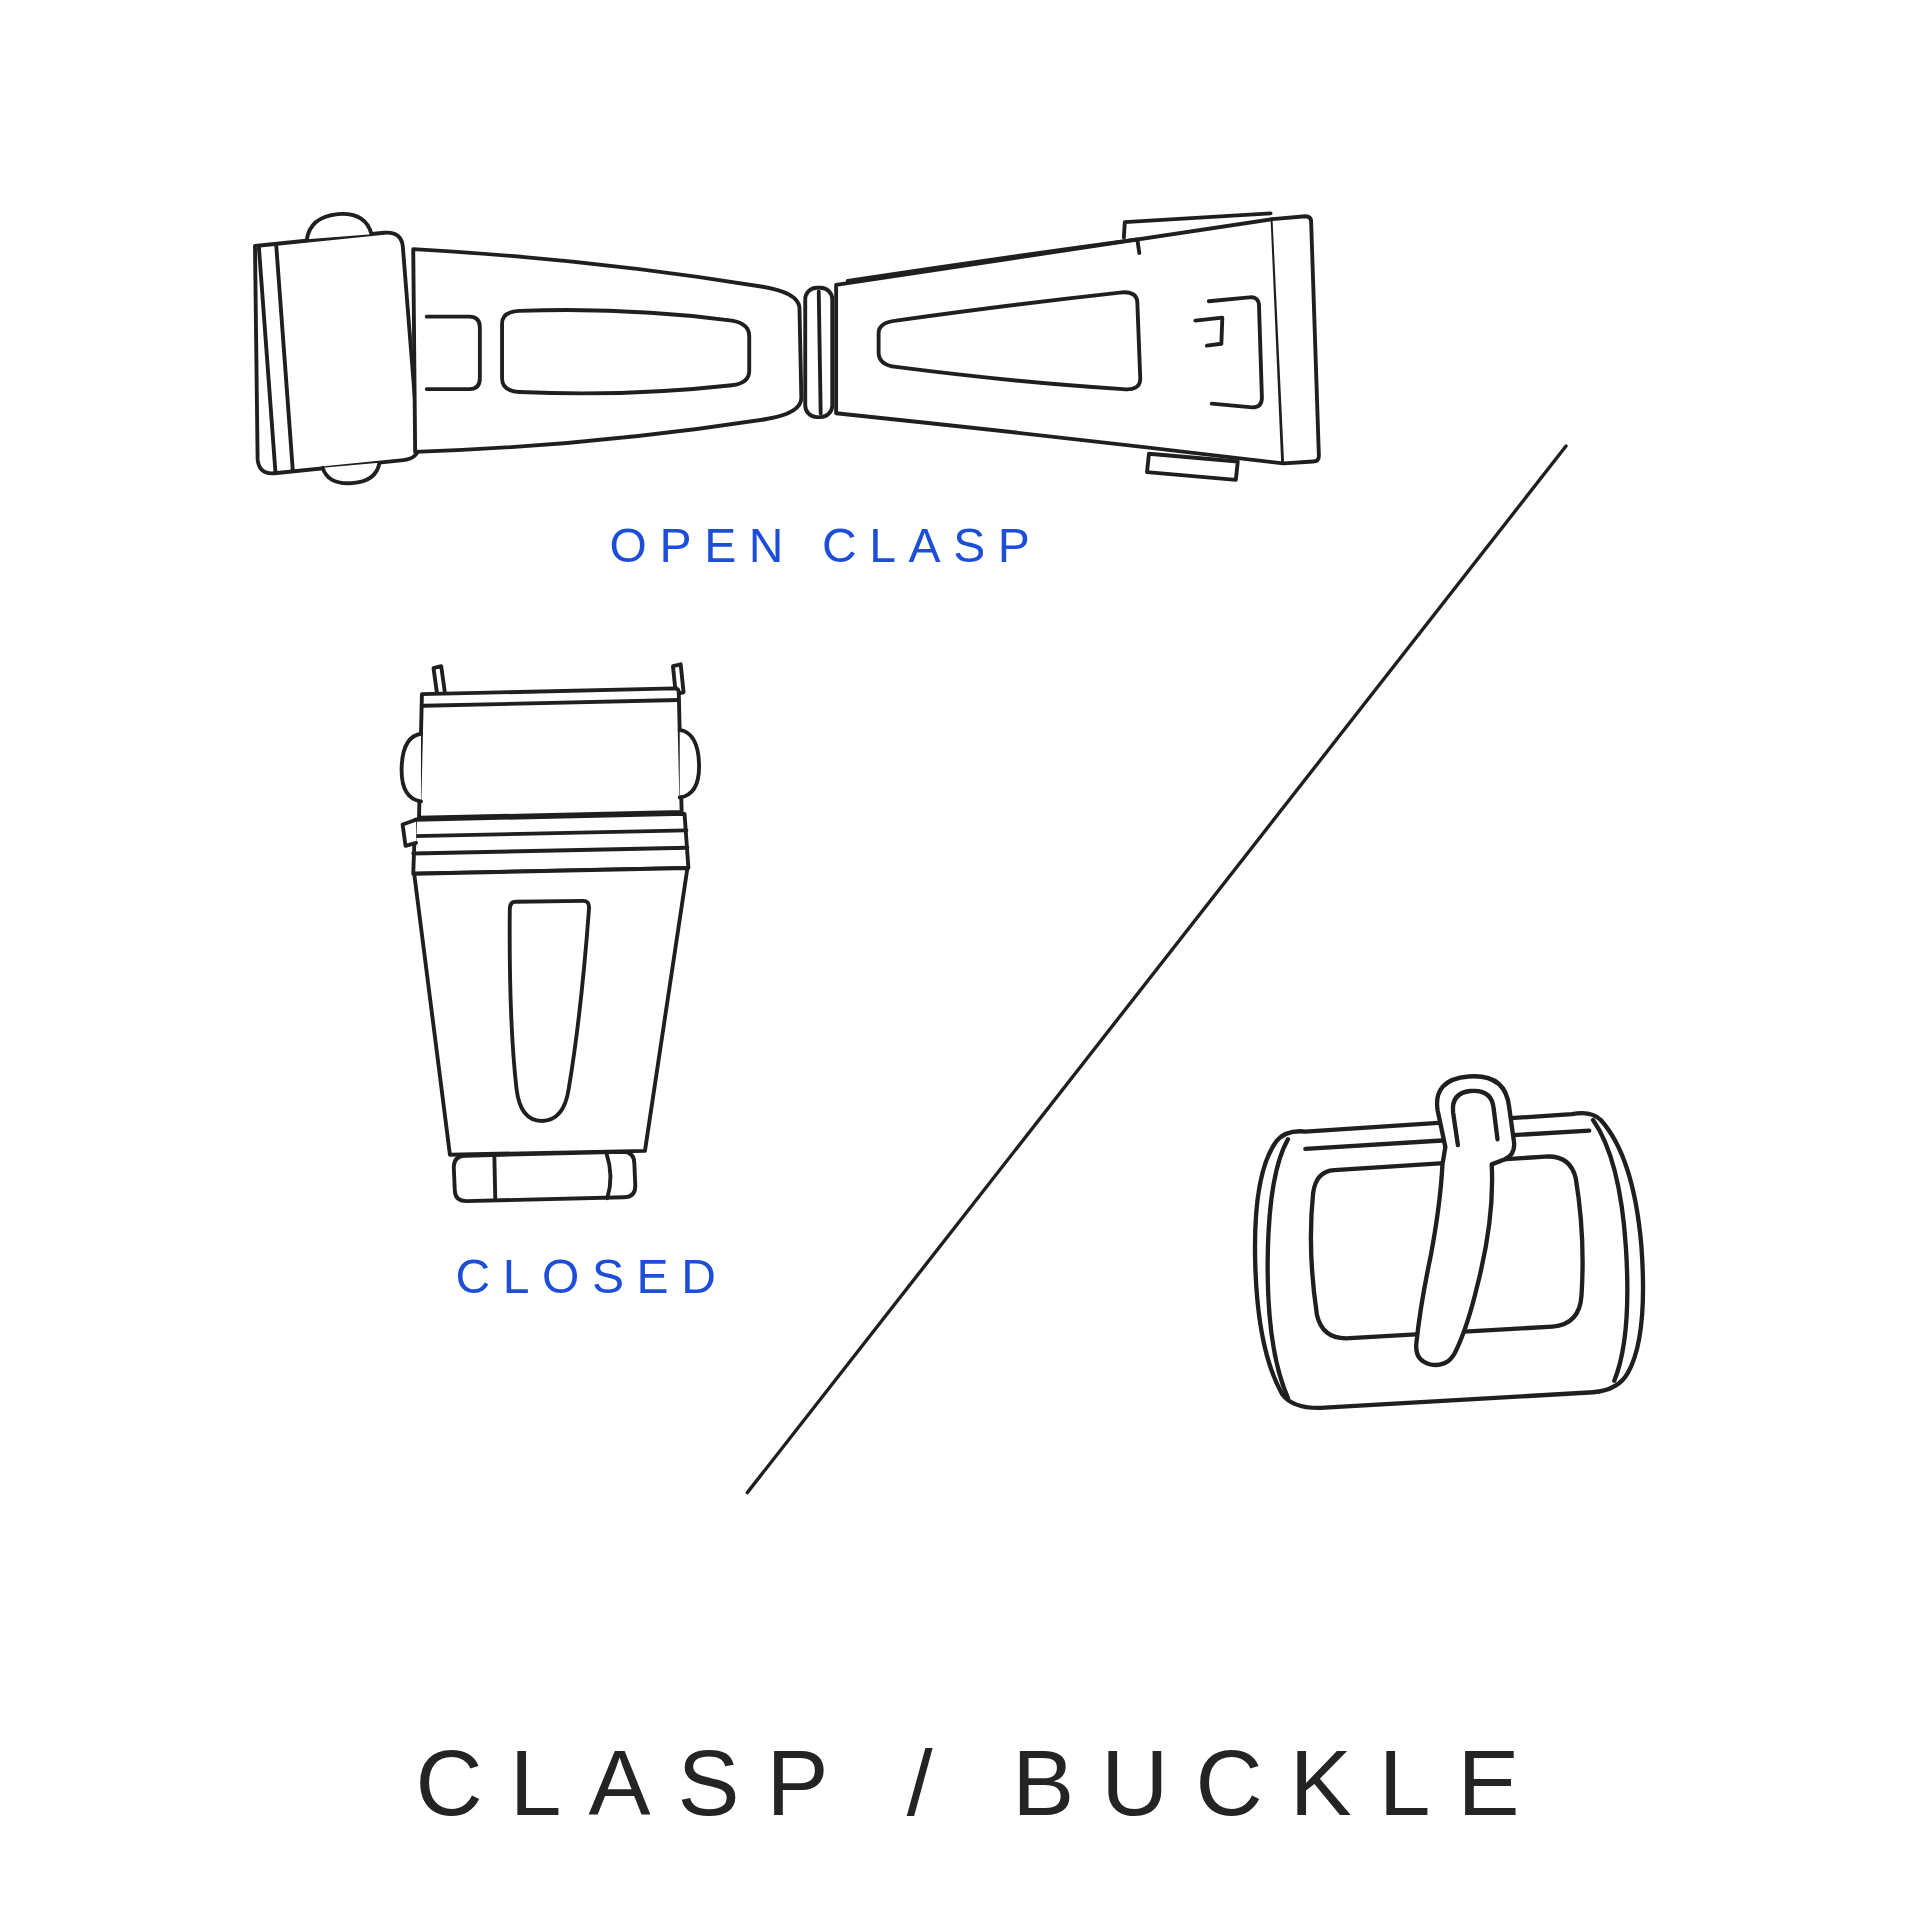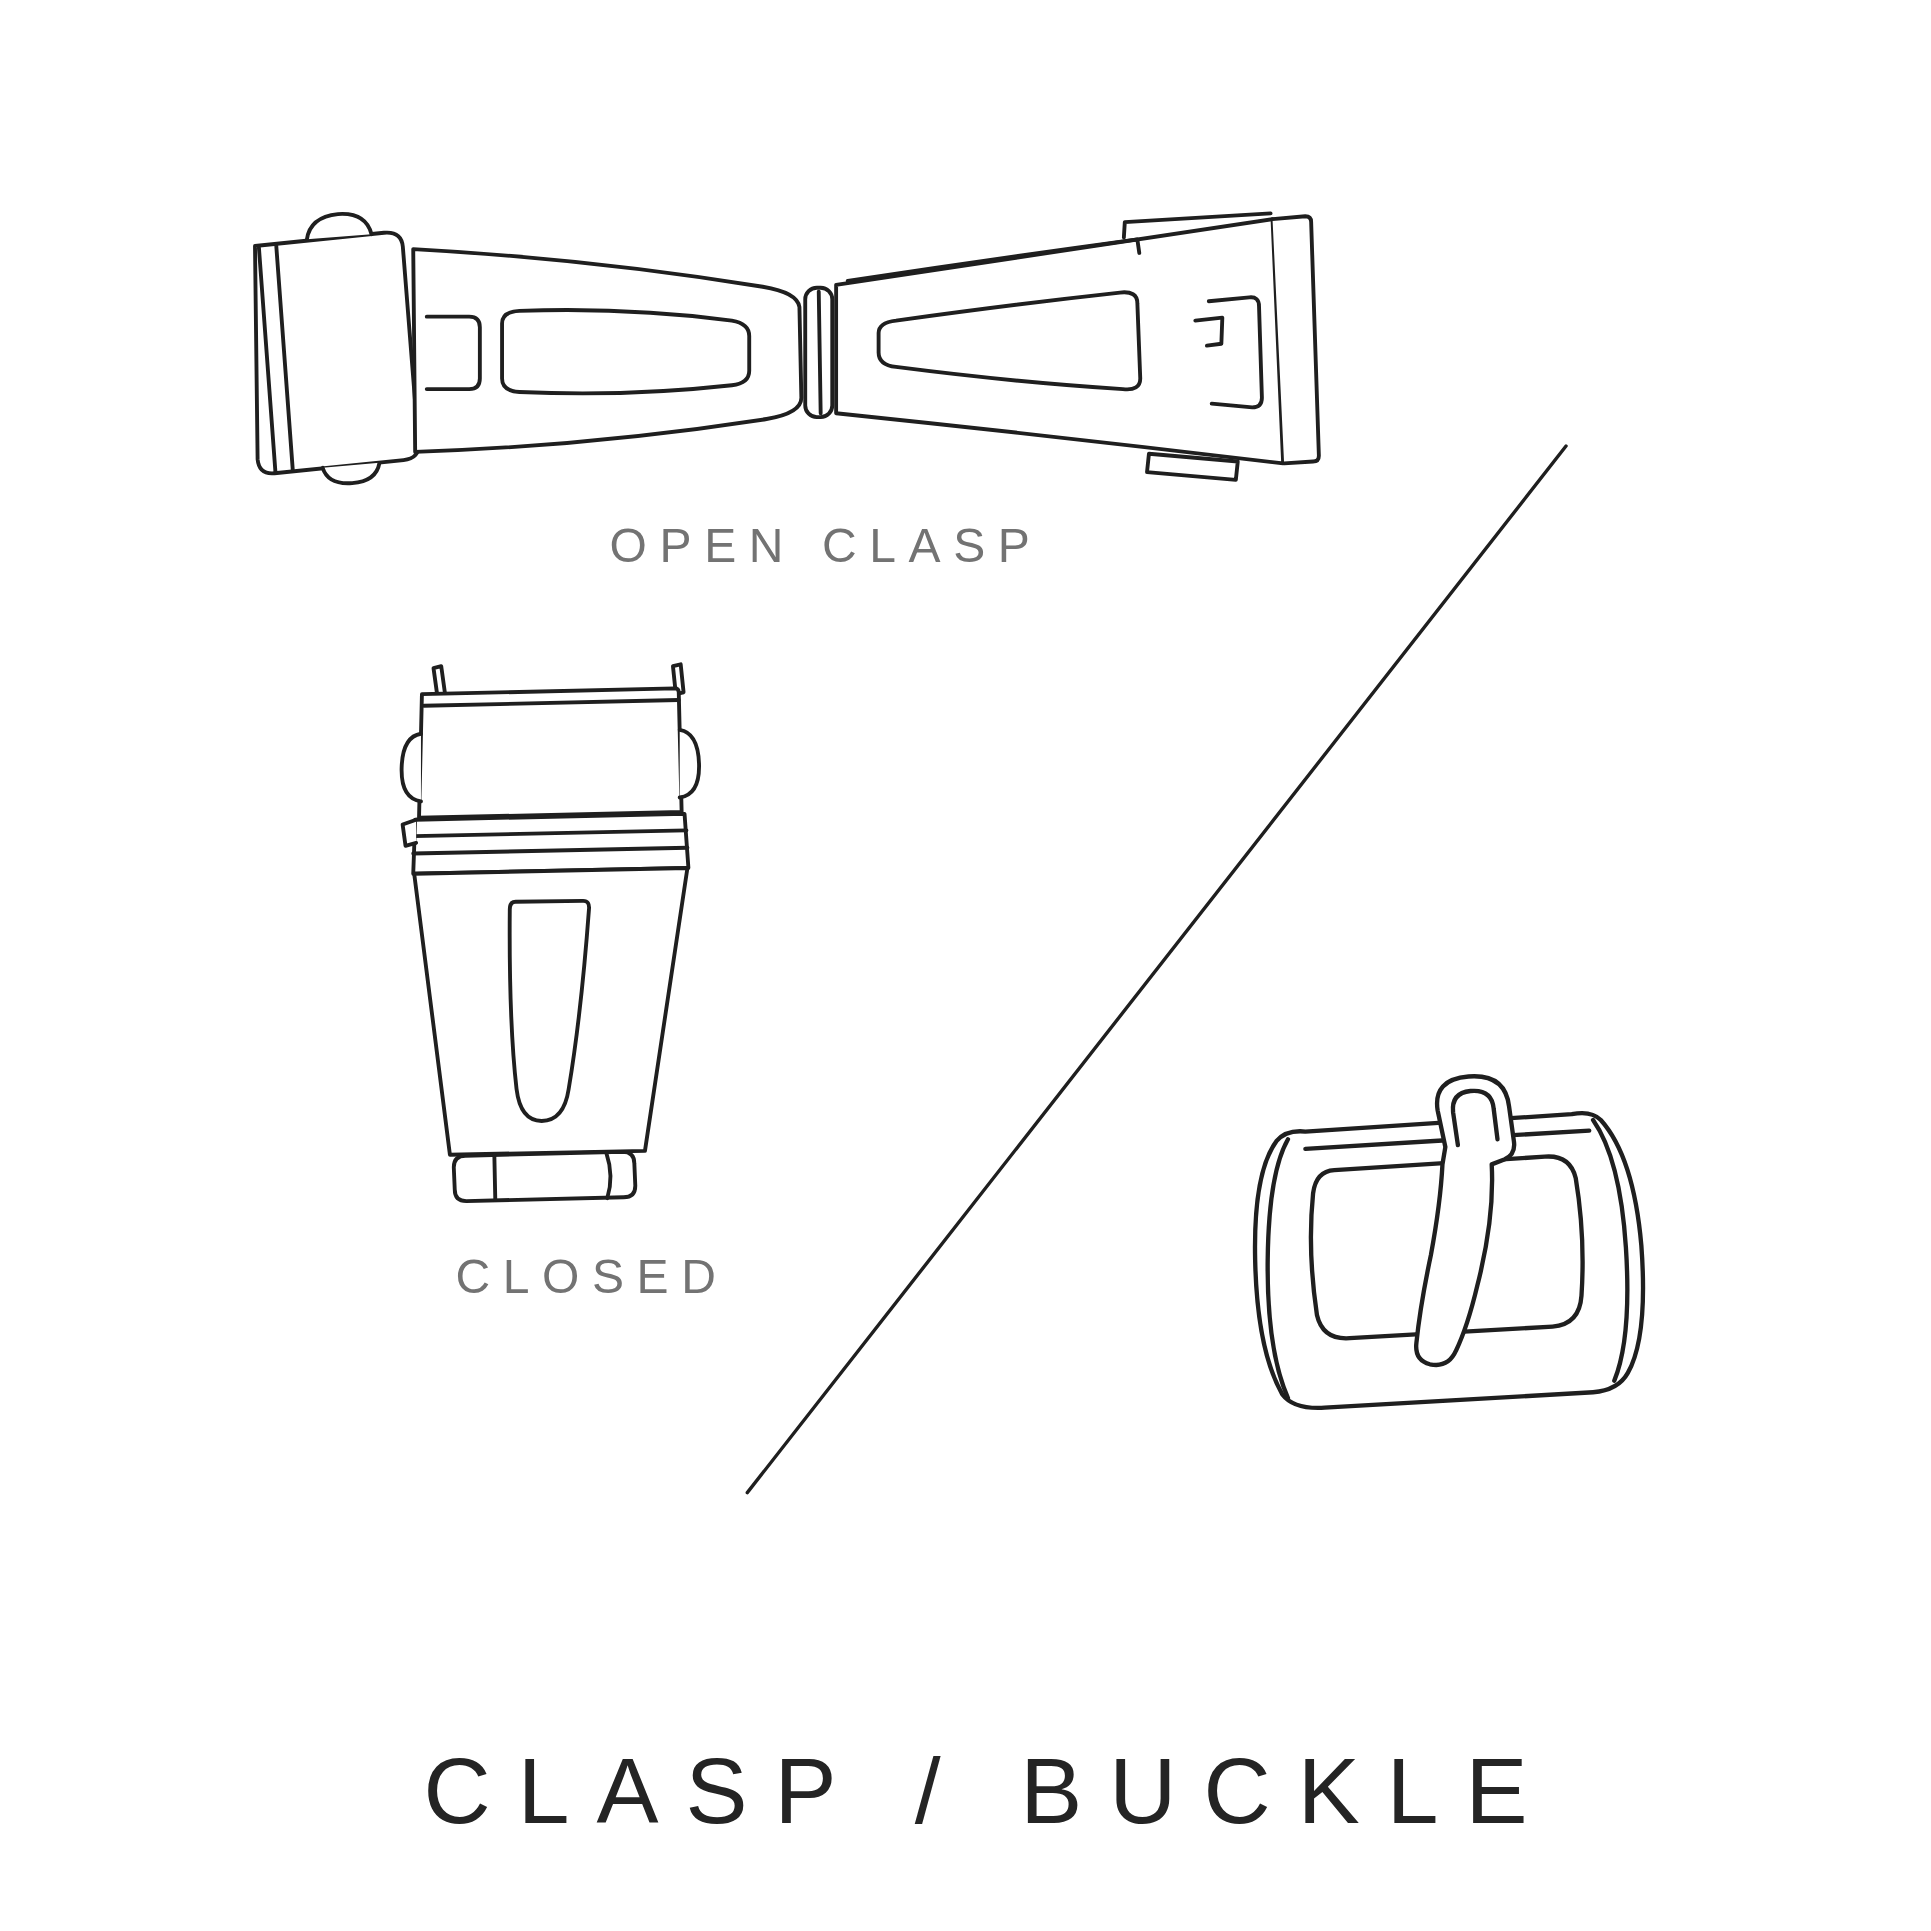--- a/index.html
+++ b/index.html
@@ -20,34 +20,34 @@
   svg.art {
     position: absolute;
     left: 0;
     top: 0;
     width: 1931px;
     height: 1931px;
   }
   .label {
     position: absolute;
     transform: translateX(-50%);
-    color: #737373;
+    color: #1d4ed8;
     font-size: 48px;
     font-weight: 400;
     letter-spacing: 12.6px;
     white-space: nowrap;
   }
   .label-open-clasp { left: 826px; top: 518px; }
   .label-closed    { left: 548px; top: 1249px; margin-left: 44px; }
   .title {
     position: absolute;
     left: 977px;
     top: 1726px;
     transform: translateX(-50%);
-    margin: 12px;
+    margin: 4px;
     color: #242424;
     font-size: 93px;
     font-weight: 400;
     letter-spacing: 27px;
     white-space: nowrap;
   }
 </style>
 </head>
 <body>
 

